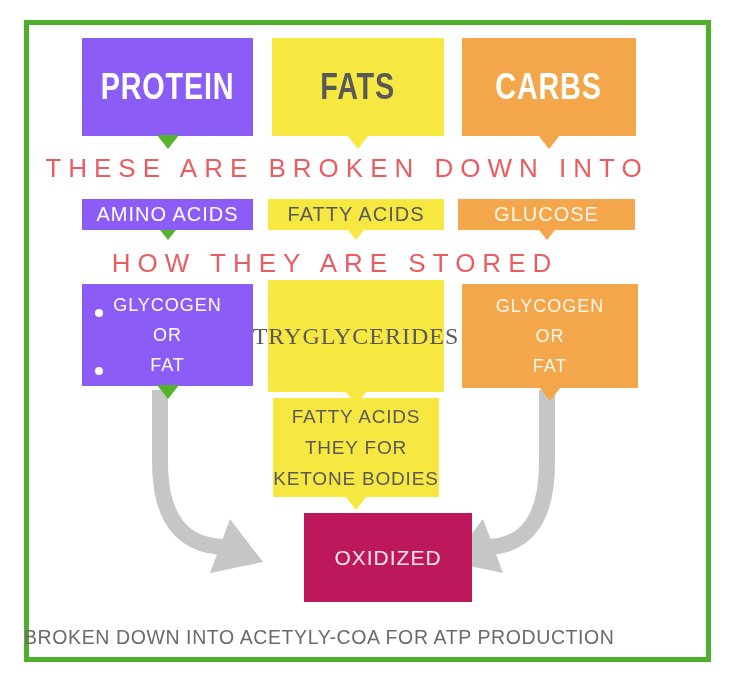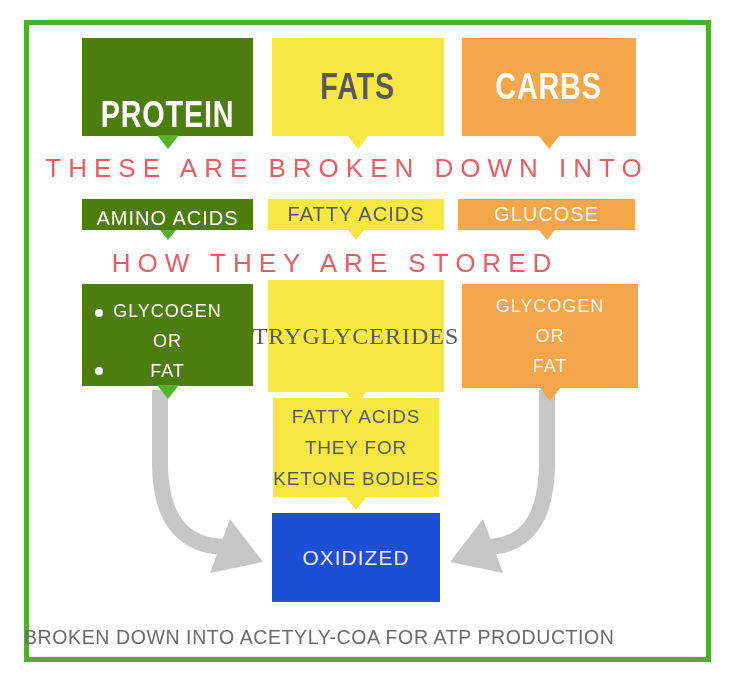--- a/index.html
+++ b/index.html
@@ -5,24 +5,24 @@
   html,body{margin:0;padding:0;background:#ffffff;}
   .canvas{
     position:relative;width:736px;height:682px;background:#ffffff;overflow:hidden;
     font-family:"Liberation Sans", sans-serif;
   }
   .frame{
     position:absolute;left:24px;top:20px;width:677px;height:632px;
     border:5px solid #4DAF2B;background:transparent;
   }
   .box{position:absolute;display:flex;align-items:center;justify-content:center;flex-direction:column;box-sizing:border-box;}
-  .green{background:#4d7c0f;color:#ffffff;justify-content:flex-end;}
+  .green{background:#8b5cf6;color:#ffffff;}
   .yellow{background:#F6E841;color:#595959;}
   .orange{background:#F4A74A;color:#FDF6EC;}
-  .redbox{background:#1d4ed8;color:#FBE9E7;}
+  .redbox{background:#be185d;color:#FBE9E7;margin-left:32px;}
 
   
   .tail{position:absolute;left:50%;bottom:-13px;transform:translateX(-50%);
     width:0;height:0;border-left:11px solid transparent;border-right:11px solid transparent;border-top:14px solid #000;}
   .tail.small{bottom:-10px;border-left-width:8px;border-right-width:8px;border-top-width:10px;}
   .green .tail{border-top-color:#55B32B;}
   .yellow .tail{border-top-color:#F6E841;}
   .orange .tail{border-top-color:#F4A74A;}
 
   .src-label{display:inline-block;font-weight:bold;font-size:36px;letter-spacing:1px;transform:scaleX(0.8);}

